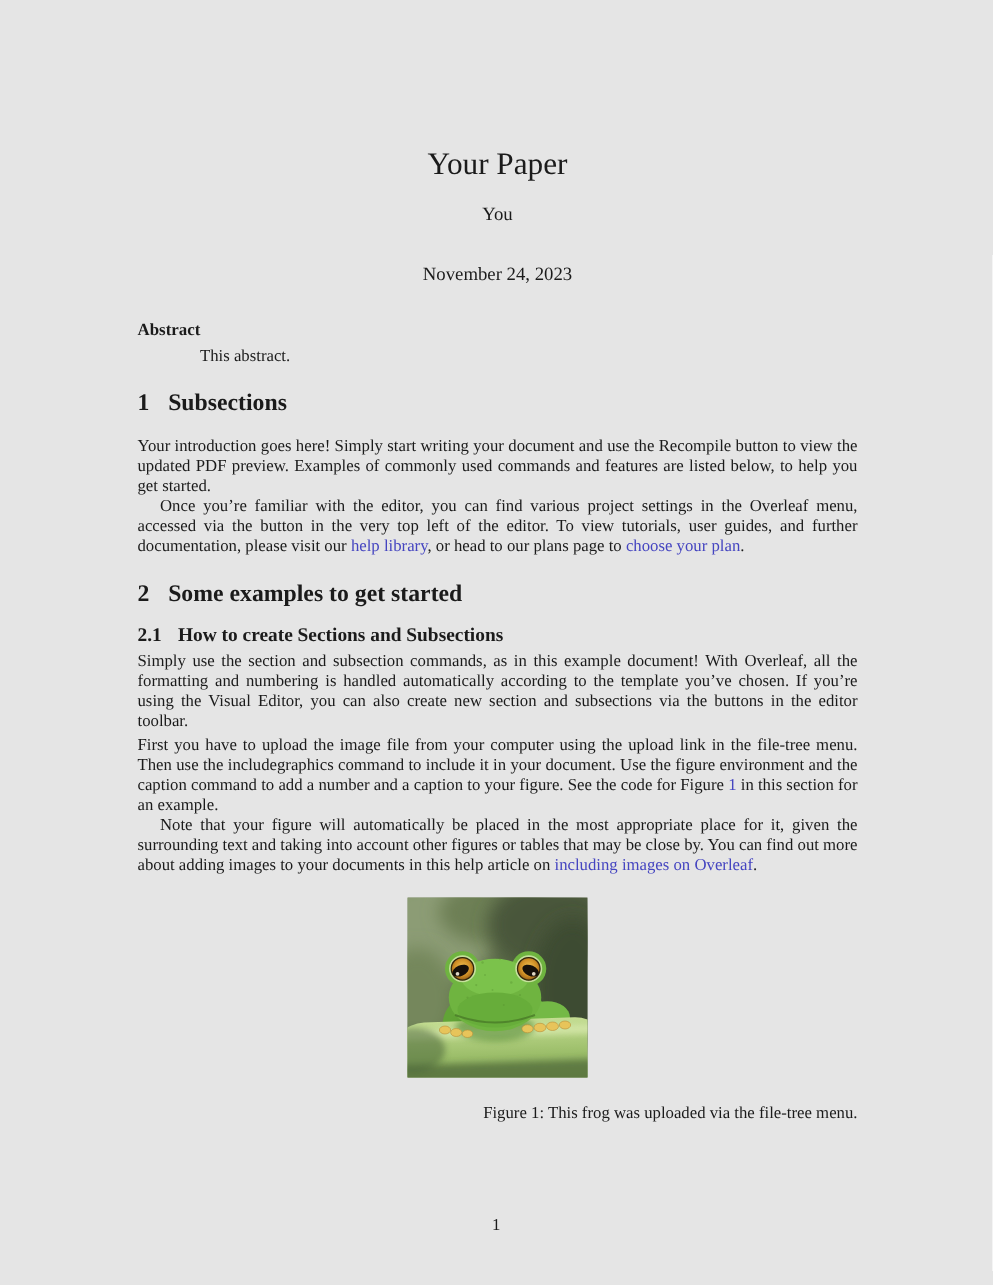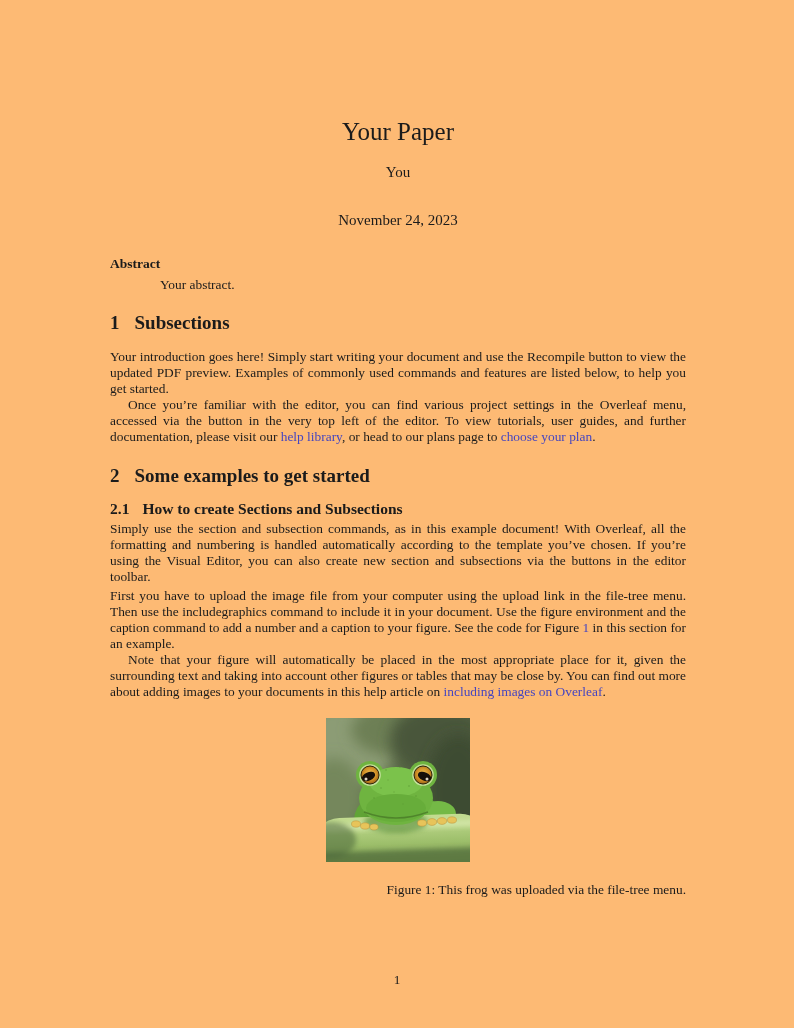--- a/index.html
+++ b/index.html
@@ -3,21 +3,21 @@
 <meta charset="utf-8">
 <style>
   * { margin:0; padding:0; box-sizing:border-box; }
   html,body { background:#ffffff; }
   body {
     width:794px; height:1028px; position:relative; overflow:hidden;
     font-family:"Liberation Serif","DejaVu Serif",serif;
     color:#1b1b1b;
   }
   .page {
-    position:absolute; inset:0; background:#fdba74;
+    position:absolute; inset:0; background:#e5e5e5;
   }
   .content {
     position:absolute; top:0; left:110px; width:576px;
     padding-top:117px;
     font-size:13.4px; line-height:16px;
   }
   .title-block { text-align:center; }
   .doc-title { font-size:25px; font-weight:normal; line-height:29px; }
   .doc-author { font-size:15px; margin-top:18px; }
   .doc-date { font-size:15px; margin-top:32px; }
@@ -57,21 +57,21 @@
 <div class="page">
   <div class="content">
 
     <div class="title-block">
       <div class="doc-title">Your Paper</div>
       <div class="doc-author">You</div>
       <div class="doc-date">November 24, 2023</div>
     </div>
 
     <div class="abstract-heading">Abstract</div>
-    <div class="abstract-body">Your abstract.</div>
+    <div class="abstract-body">This abstract.</div>
 
     <h2 class="section">
       <span class="sec-num">1</span><span>Subsections</span>
     </h2>
 
     <p class="para first-after-h2">Your introduction goes here! Simply start writing your document and use the Recompile button to view the updated PDF preview. Examples of commonly used commands and features are listed below, to help you get started.</p>
 
     <p class="para indent"><span>Once you’re familiar with the editor, you can find various project settings in the Overleaf menu, accessed via the button in the very top left of the editor. To view tutorials, user guides, and further documentation, please visit our </span><a class="doc-link">help library</a><span>, or head to our plans page to </span><a class="doc-link">choose your plan</a><span>.</span></p>
 
     <h2 class="section second">

